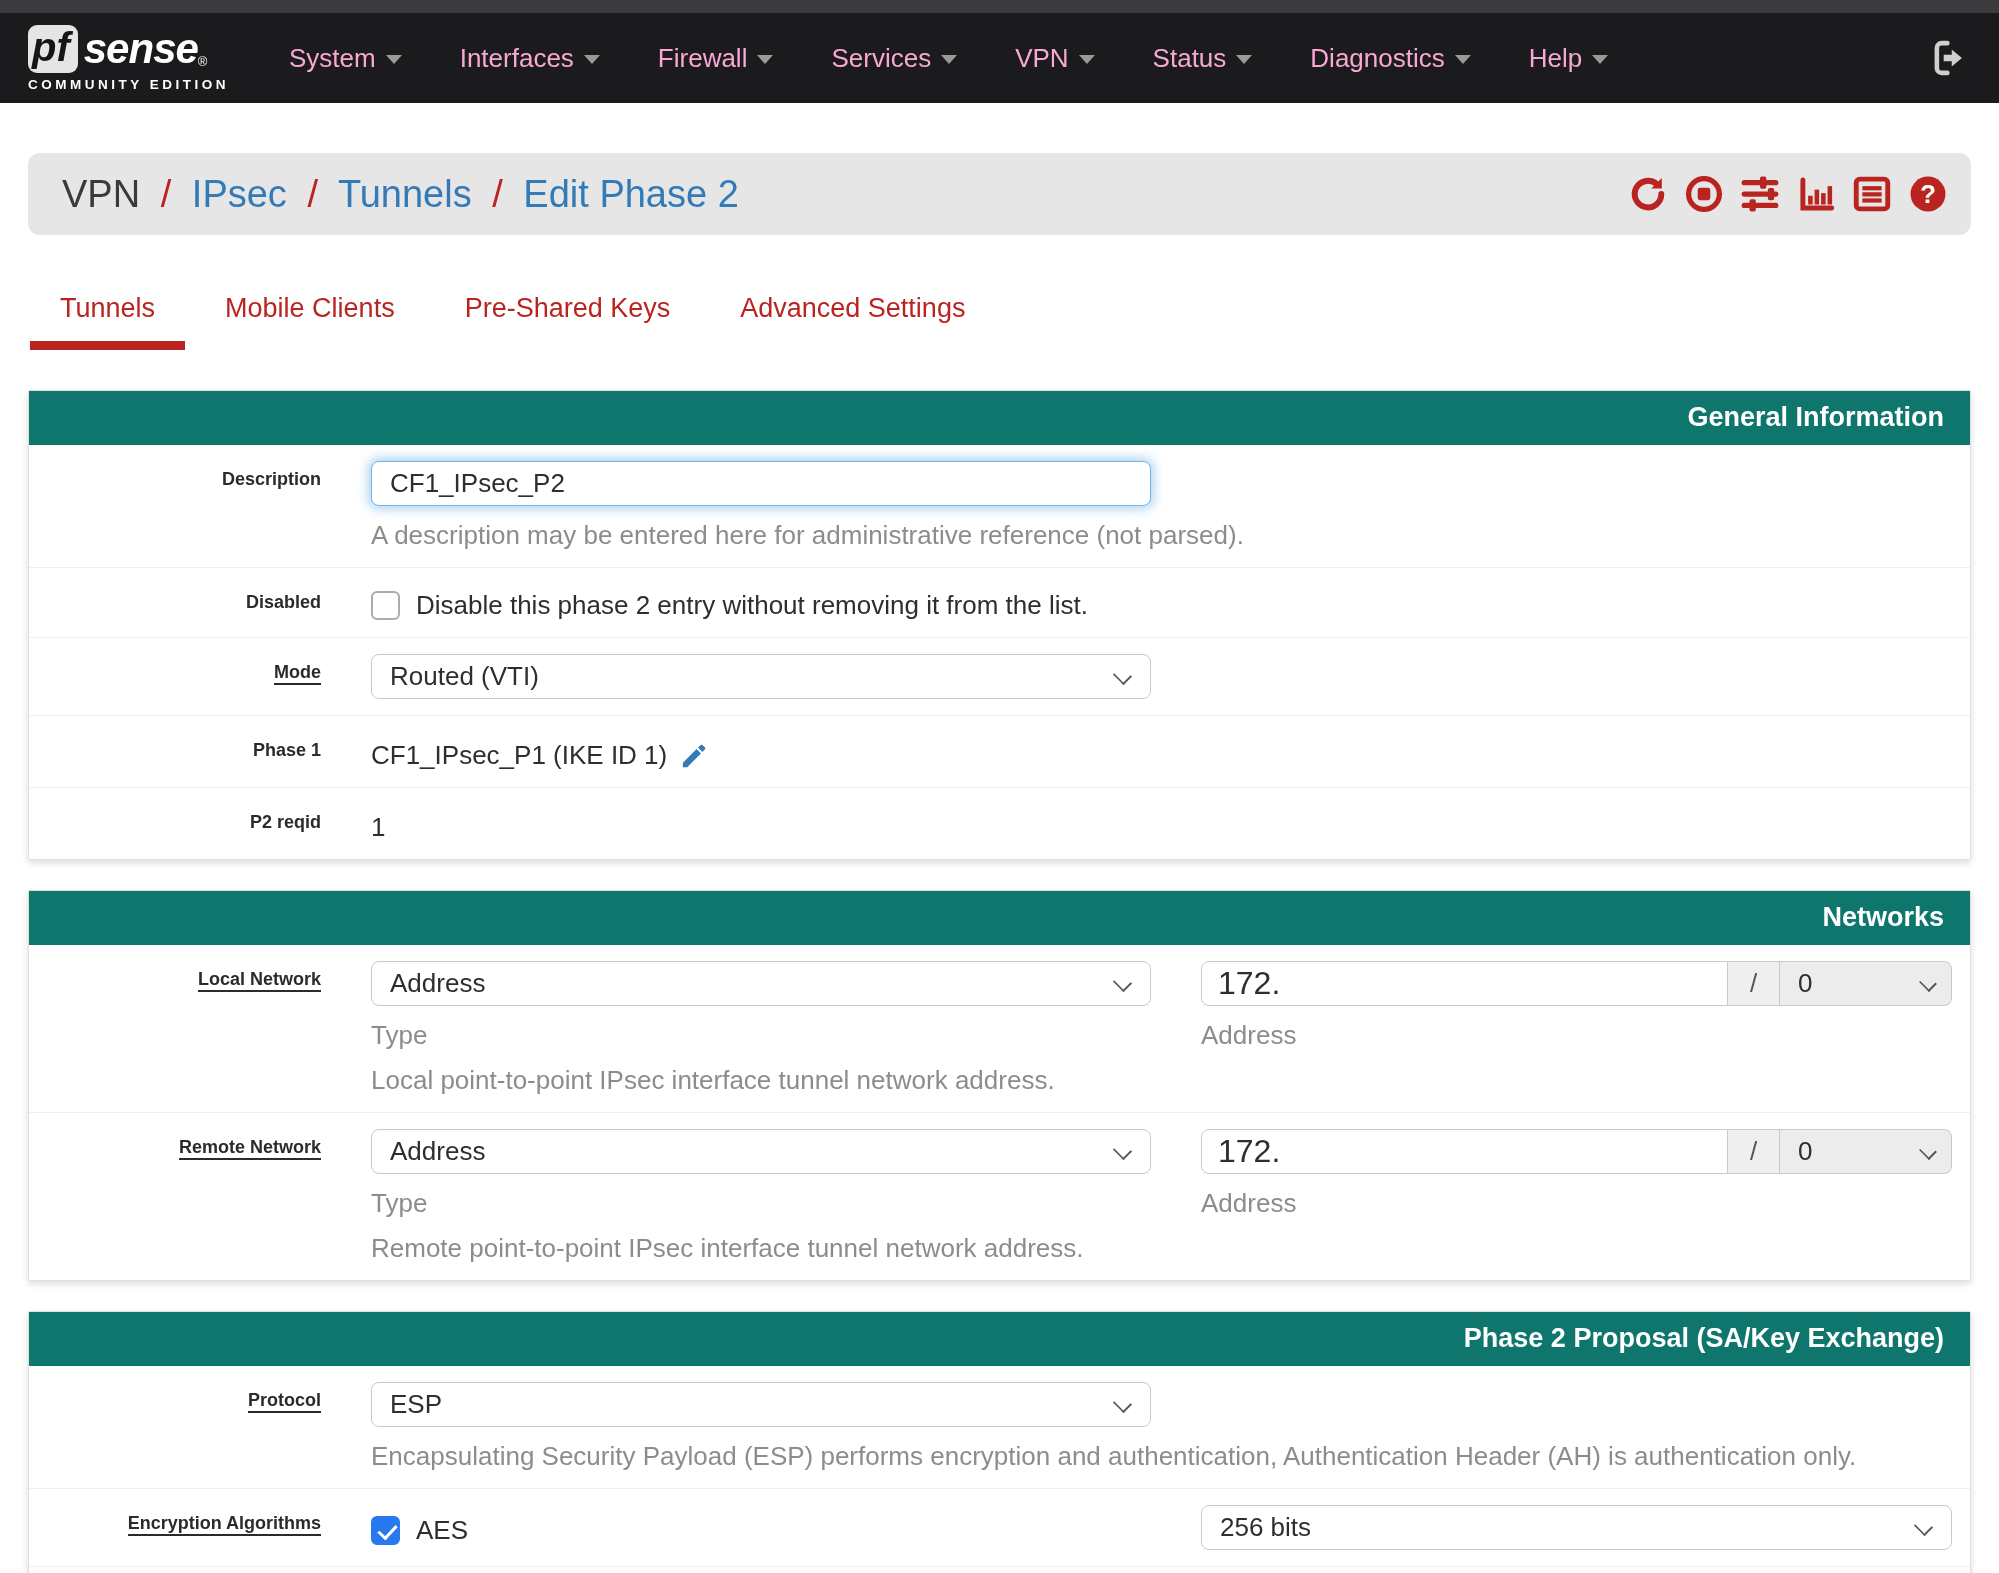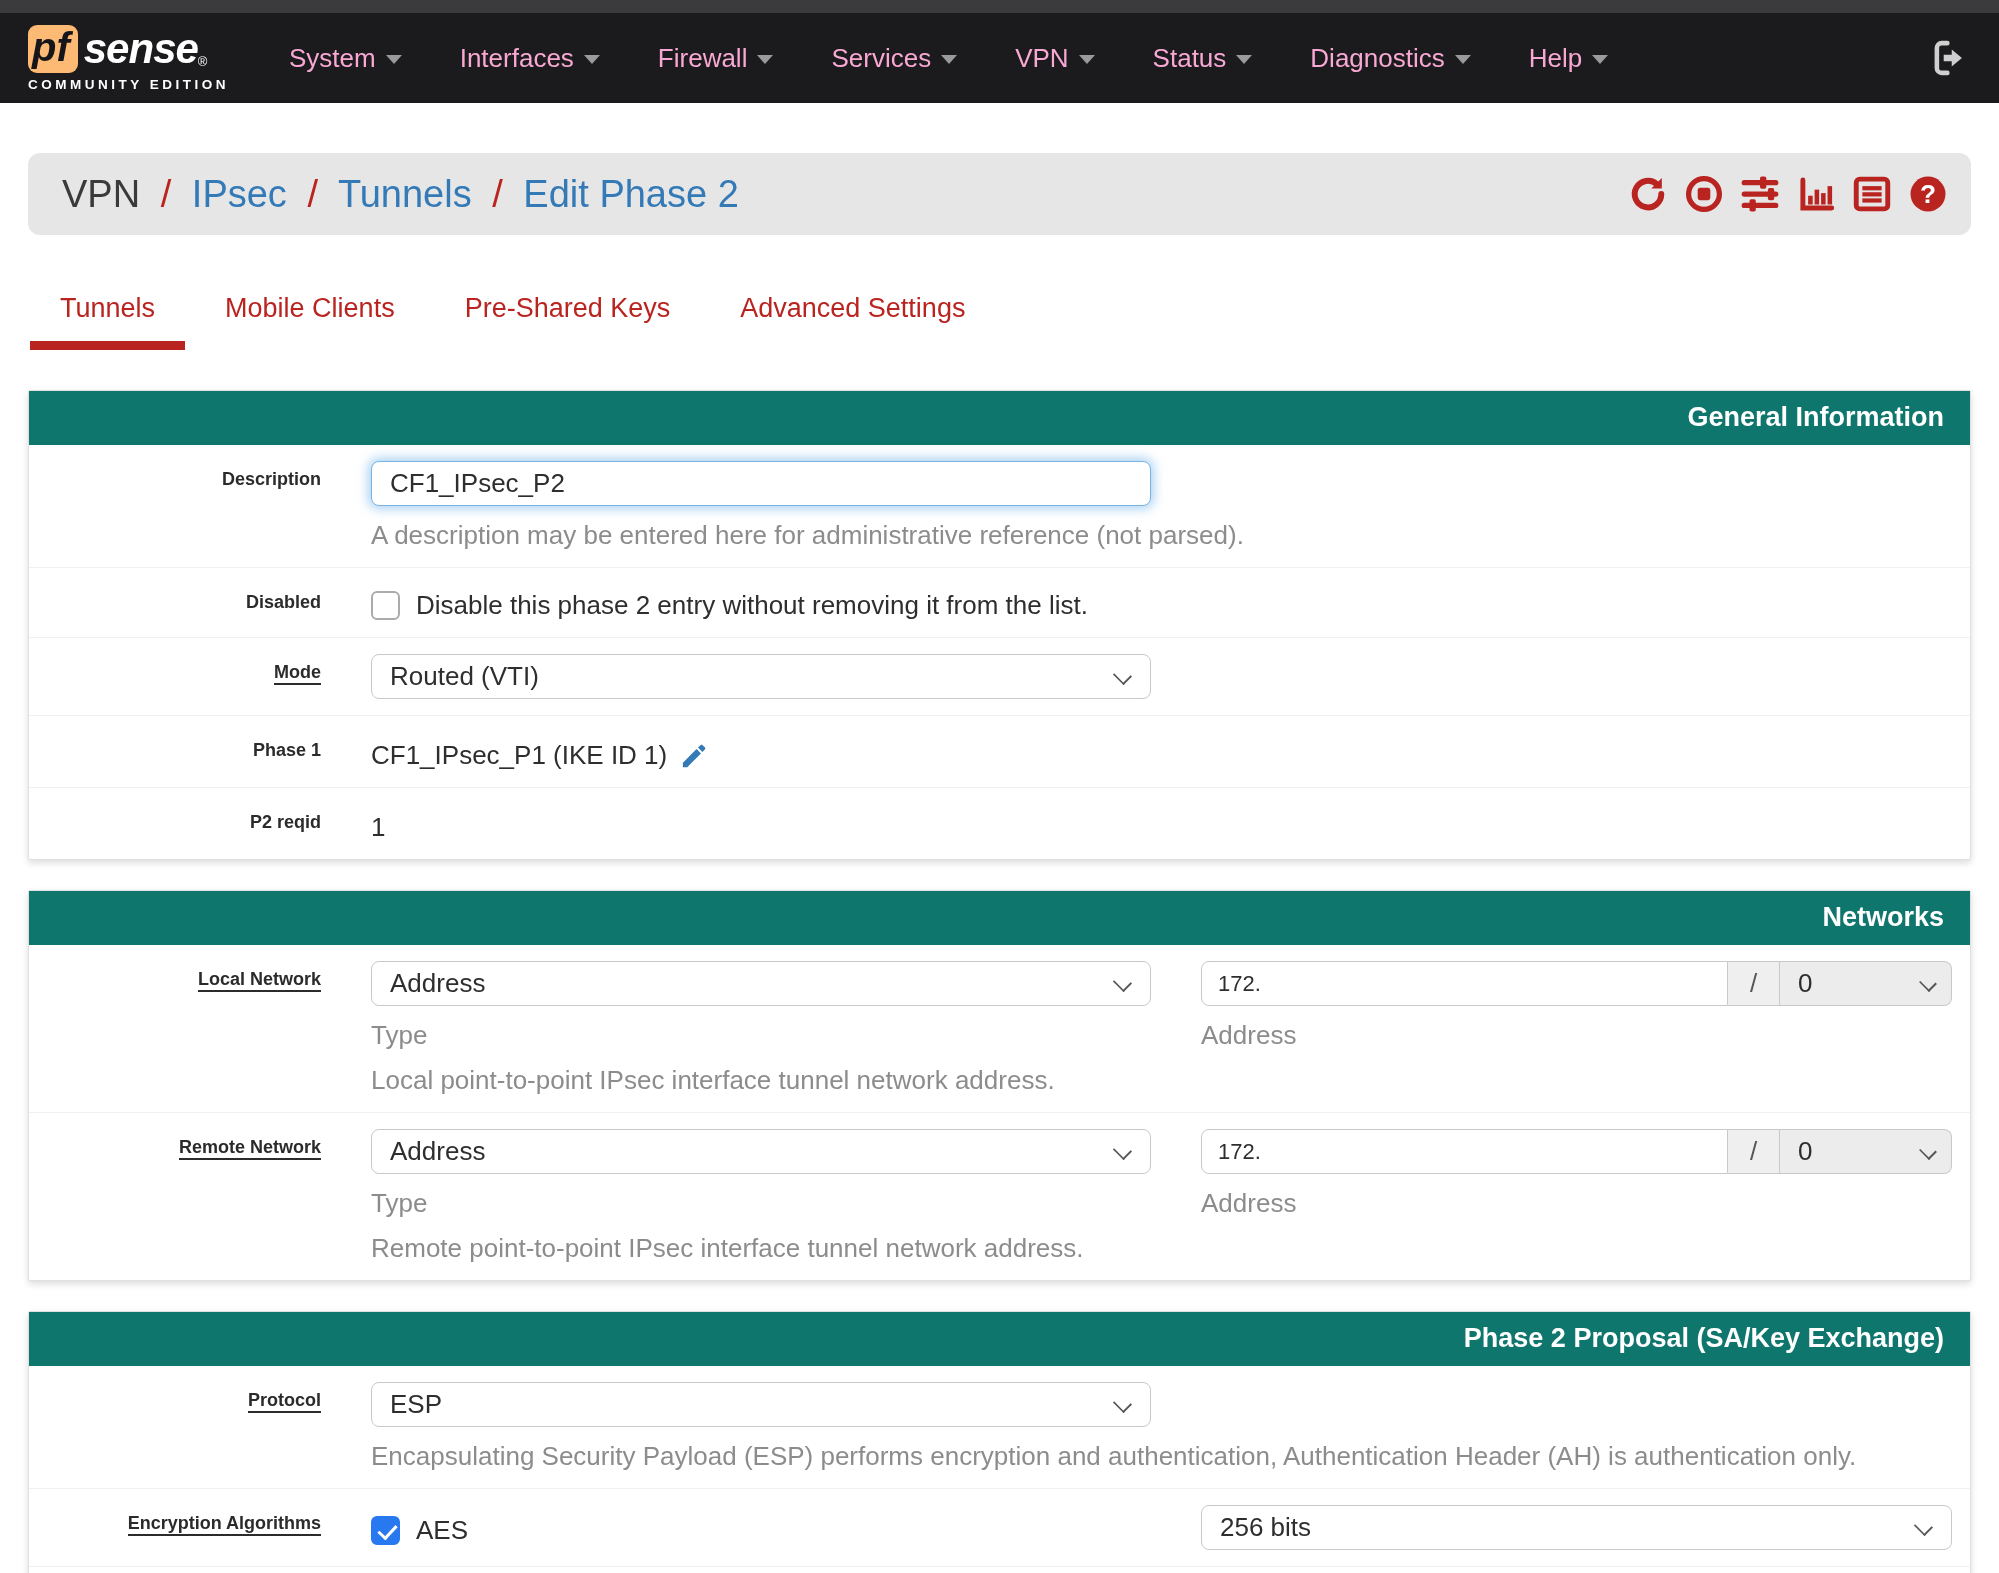--- a/index.html
+++ b/index.html
@@ -4,21 +4,21 @@
 <style>
   * { margin:0; padding:0; box-sizing:border-box; }
   html,body { width:1999px; height:1573px; overflow:hidden; background:#fff;
     font-family:"Liberation Sans", sans-serif; color:#2e2e2e; }
 
   
   .top-strip { height:13px; background:#3b3b3d; }
   .navbar { height:90px; background:#1b1b1d; display:flex; align-items:center; padding:0 28px; }
   .brand { margin-right:60px; }
   .brand-top { display:flex; align-items:center; }
-  .pf-box { background:#fdba74; color:#16161a; font-weight:bold; font-style:italic;
+  .pf-box { background:#e5e5e5; color:#16161a; font-weight:bold; font-style:italic;
     font-size:40px; padding:2px 8px 6px 4px; border-radius:9px; line-height:1; }
   .sense { color:#fff; font-weight:bold; font-style:italic; font-size:42px; letter-spacing:-1px; margin-left:6px; }
   .reg { color:#fff; font-size:13px; align-self:flex-end; margin-bottom:4px; }
   .brand-sub { color:#fff; font-size:13.5px; font-weight:bold; letter-spacing:3.5px; margin-top:4px; }
   .nav-items { display:flex; align-items:center; gap:58px; }
   .nav-item { color:#f9a8d4; font-size:26px; display:flex; align-items:center; gap:10px; cursor:pointer; }
   .caret-down { width:0; height:0; border-left:8px solid transparent; border-right:8px solid transparent;
     border-top:9px solid #9a9a9a; margin-top:3px; }
   .nav-right { margin-left:auto; display:flex; align-items:center; }
   .signout { color:#cfcfcf; width:42px; height:42px; }
@@ -60,21 +60,21 @@
     border-right:2.5px solid #555; border-bottom:2.5px solid #555; transform:rotate(45deg) scaleY(.8); }
   .w-left { width:780px; }
   input.tinput { outline:none; width:780px; }
   input.focused { border-color:#79b3e4; box-shadow:0 0 11px 3px rgba(102,175,233,.55); }
 
   .two-col { display:flex; }
   .col-l { width:780px; flex:none; }
   .col-r { flex:1; margin-left:50px; }
   .input-group { display:flex; width:100%; }
   .input-group .gi { flex:1; border:1.5px solid #c9c9c9; border-radius:8px 0 0 8px; height:45px;
-    font-size:22px; display:flex; align-items:center; padding:0 16px; background:#fff; }
+    font-size:32px; display:flex; align-items:center; padding:0 16px; background:#fff; }
   .input-group .addon { width:52px; border:1.5px solid #c9c9c9; border-left:none; background:#efefef;
     color:#555; display:flex; align-items:center; justify-content:center; font-size:26px; height:45px; }
   .input-group .gsel { width:172px; border:1.5px solid #c9c9c9; border-left:none; background:#ececec;
     border-radius:0 8px 8px 0; height:45px; font-size:26px; display:flex; align-items:center;
     padding:0 18px; position:relative; cursor:pointer; }
   .input-group .gsel::after { content:""; position:absolute; right:16px; top:14px; width:12px; height:12px;
     border-right:2.5px solid #555; border-bottom:2.5px solid #555; transform:rotate(45deg) scaleY(.8); }
 
   
   .cbrow { display:flex; align-items:center; gap:16px; padding-top:6px; }

